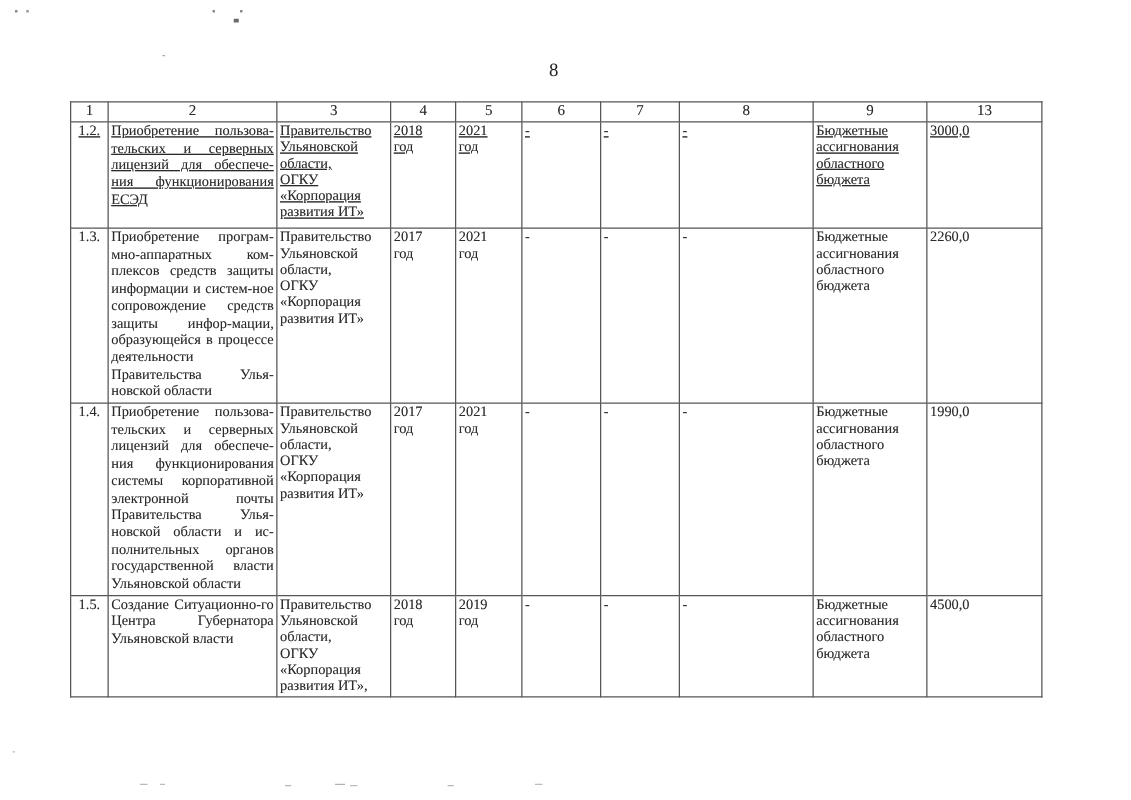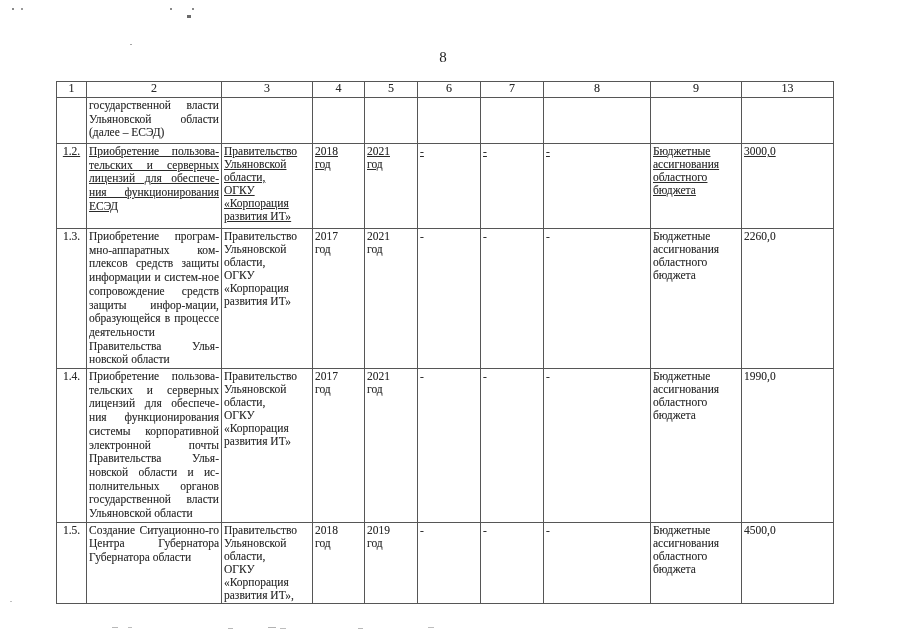--- a/index.html
+++ b/index.html
@@ -93,32 +93,20 @@
       <td>3</td>
       <td>4</td>
       <td>5</td>
       <td>6</td>
       <td>7</td>
       <td>8</td>
       <td>9</td>
       <td>13</td>
     </tr>
 
-    <tr class="h0">
-      <td class="num"></td>
-      <td class="ttl">государственной власти Ульяновской области (далее – ЕСЭД)</td>
-      <td class="ctr"></td>
-      <td class="ctr"></td>
-      <td class="ctr"></td>
-      <td class="ctr"></td>
-      <td class="ctr"></td>
-      <td class="ctr"></td>
-      <td class="ctr"></td>
-      <td class="ctr"></td>
-    </tr>
 
     <tr class="h12">
       <td class="num">1.2.</td>
       <td class="ttl">Приобретение пользова-тельских и серверных лицензий для обеспече-ния функционирования ЕСЭД</td>
       <td class="ctr">Правительство
 Ульяновской
 области,
 ОГКУ
 «Корпорация
 развития ИТ»</td>
@@ -177,21 +165,21 @@
       <td class="ctr">-</td>
       <td class="ctr">Бюджетные
 ассигнования
 областного
 бюджета</td>
       <td class="ctr">1990,0</td>
     </tr>
 
     <tr class="h15">
       <td class="num">1.5.</td>
-      <td class="ttl">Создание Ситуационно-го Центра Губернатора Губернатора области</td>
+      <td class="ttl">Создание Ситуационно-го Центра Губернатора Ульяновской власти</td>
       <td class="ctr">Правительство
 Ульяновской
 области,
 ОГКУ
 «Корпорация
 развития ИТ»,</td>
       <td class="ctr">2018
 год</td>
       <td class="ctr">2019
 год</td>

